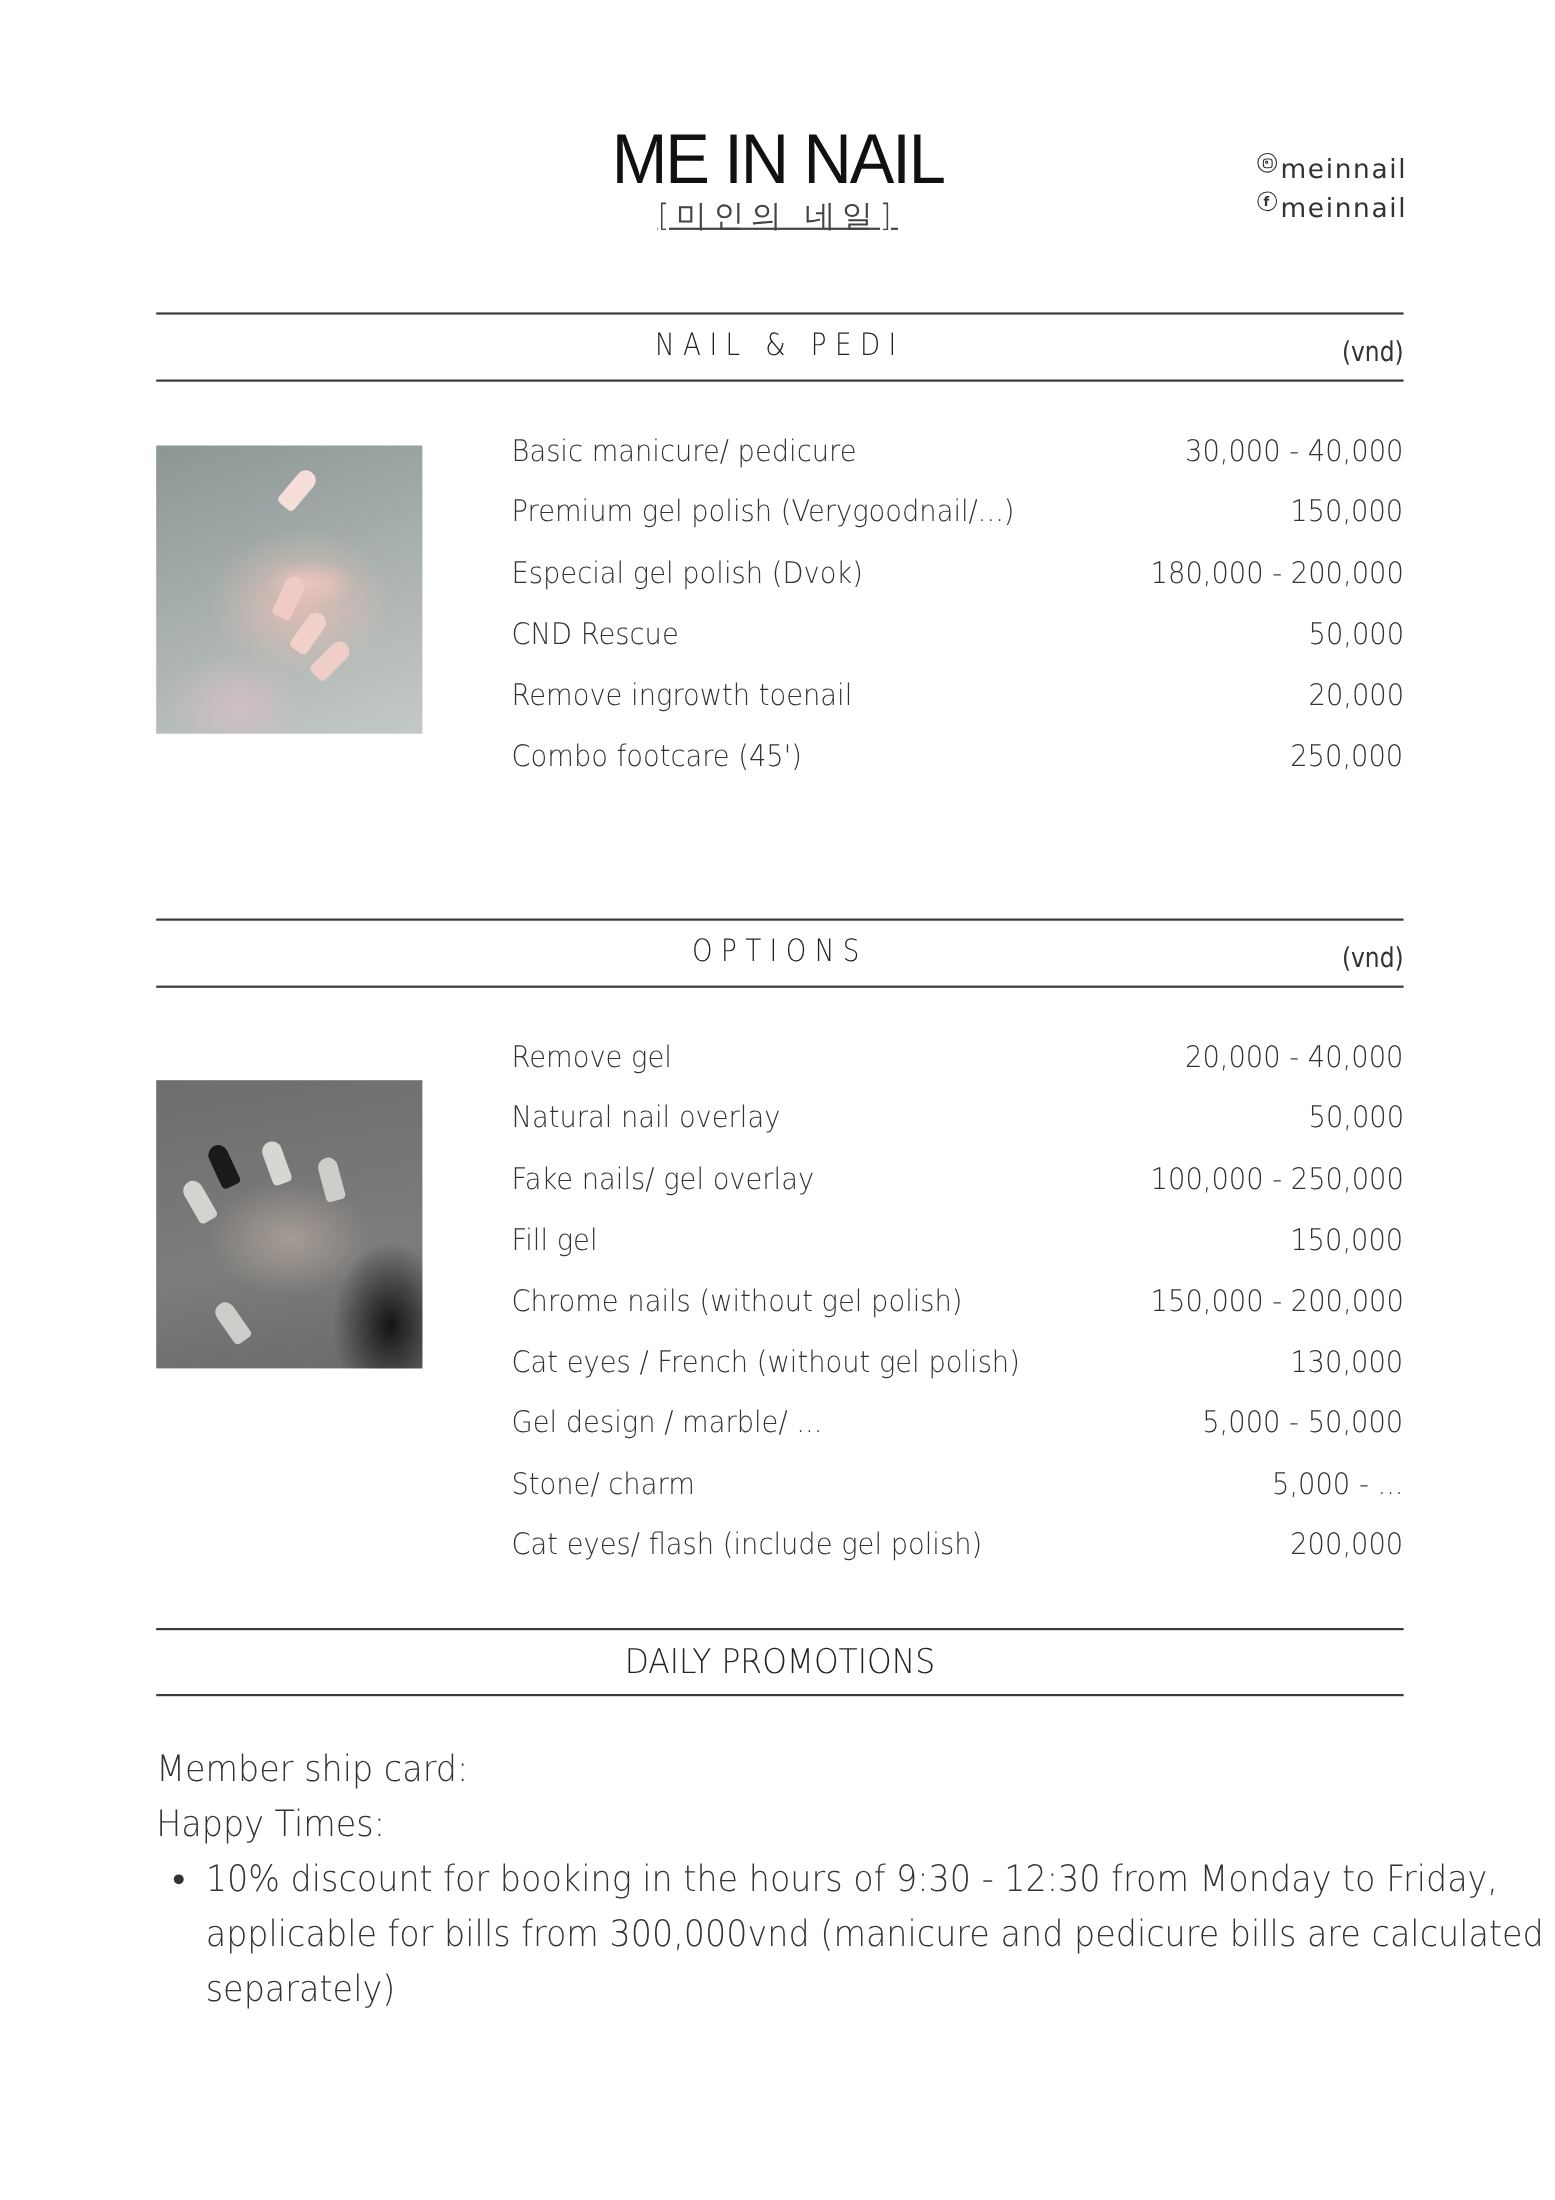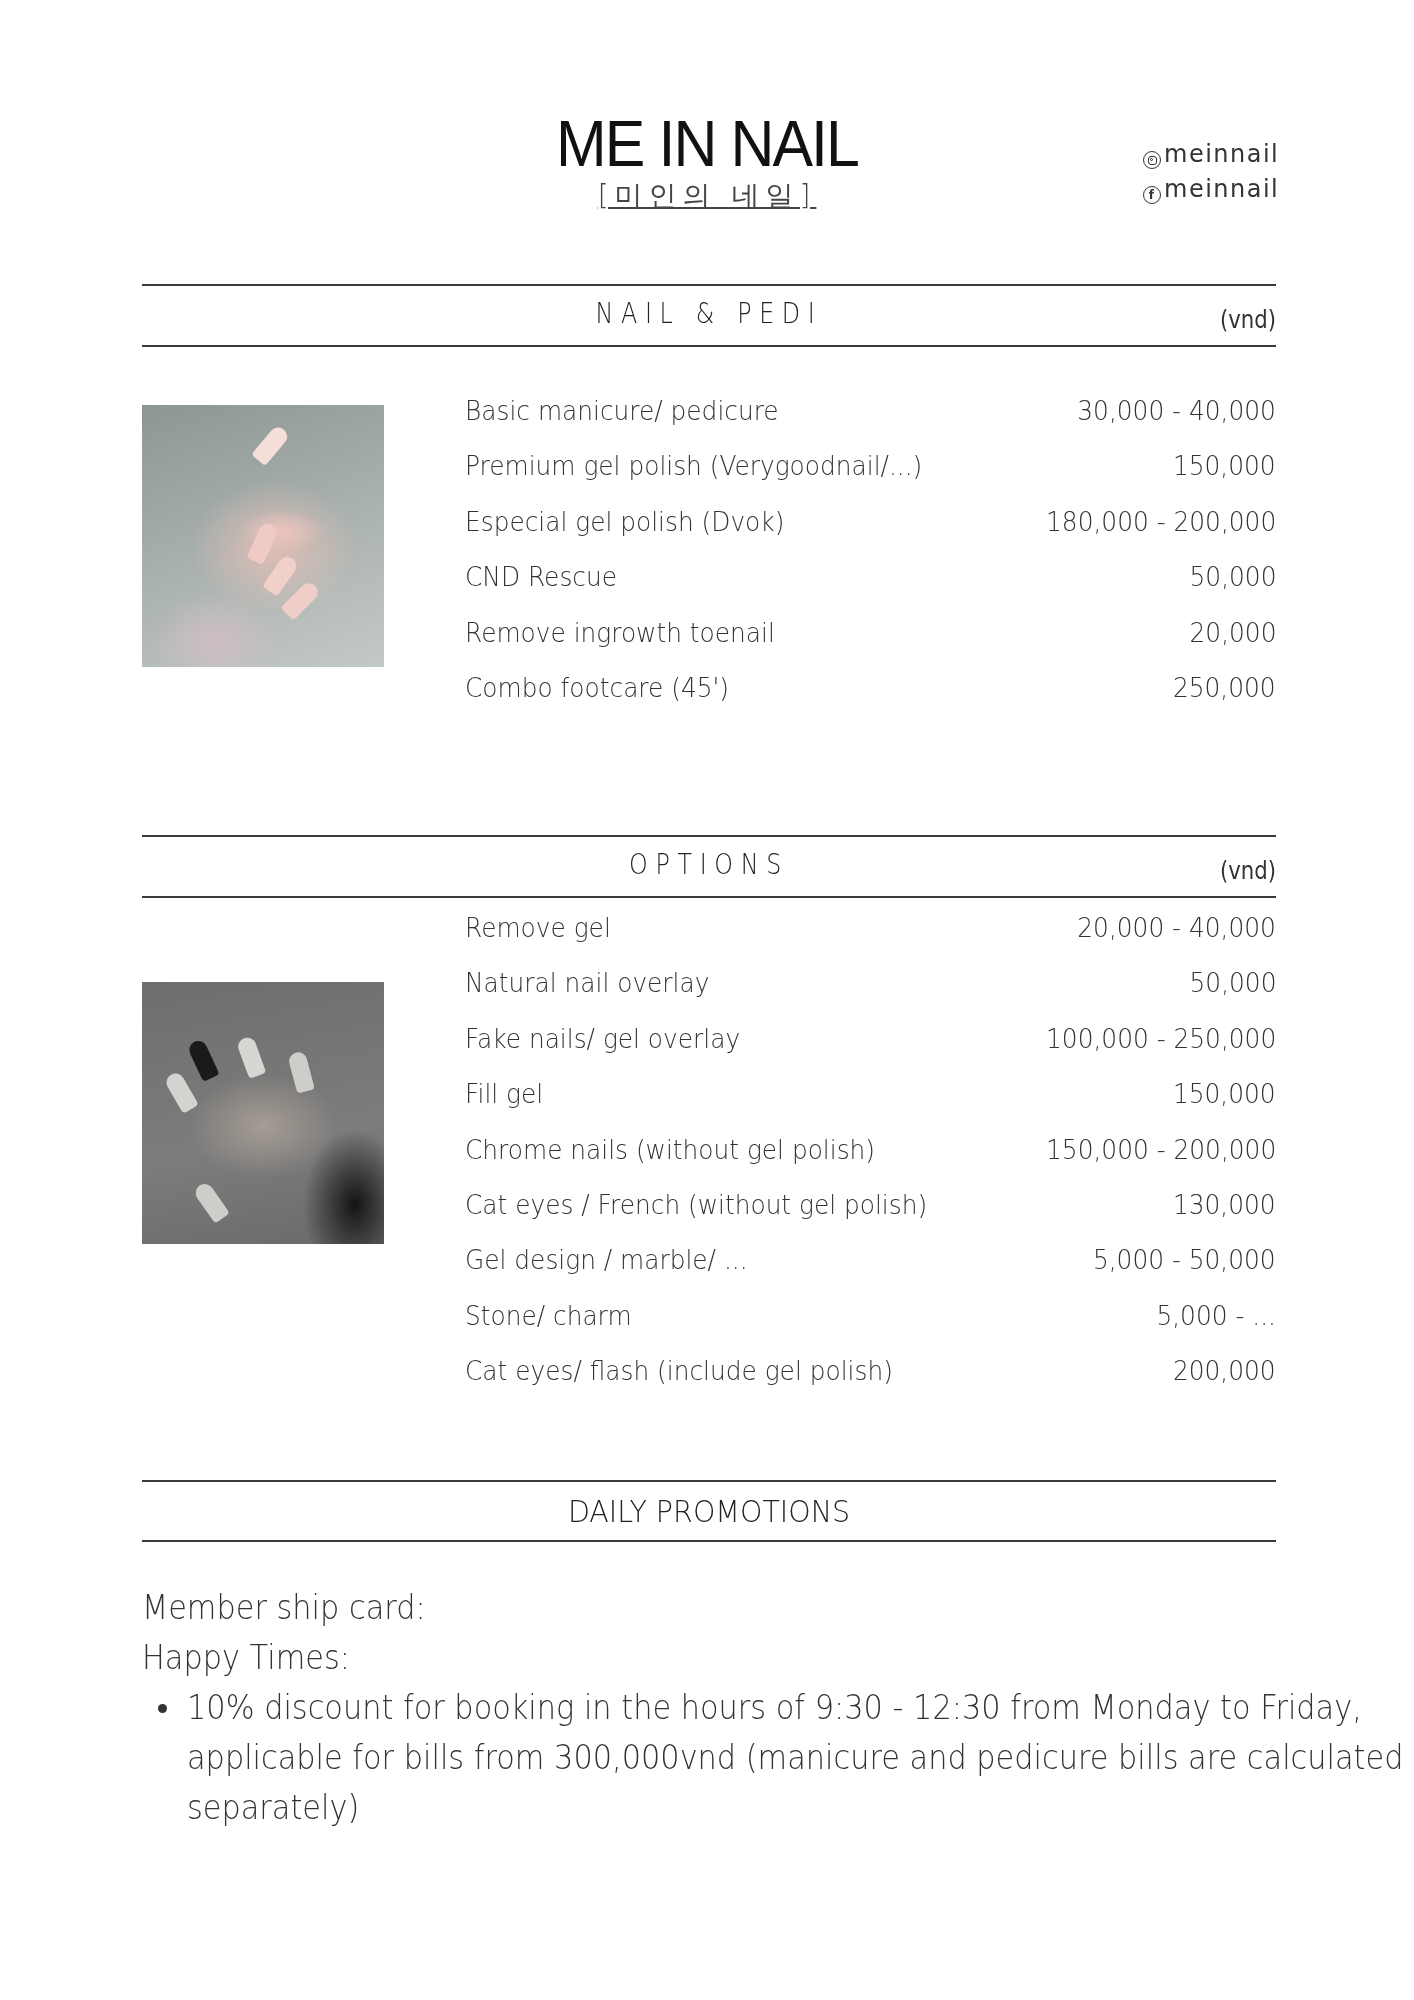--- a/index.html
+++ b/index.html
@@ -14,21 +14,21 @@
       transform: scaleX(0.95);
     }
     .subtitle {
       position: absolute; left: 0; width: 1414px; top: 178px; text-align: center;
       font-family: "DejaVu Sans", sans-serif; font-size: 28px; line-height: 36px;
       color: #444444; letter-spacing: 6px; font-weight: 300; text-decoration: underline;
     }
     .social {
       position: absolute; left: 1143px; font-size: 24px; line-height: 30px;
       color: #333333; letter-spacing: 1.5px; font-family: "DejaVu Sans", sans-serif;
-      display: flex; align-items: flex-end;
+      display: flex; align-items: flex-start;
     }
     .social .ico {
       width: 18px; height: 18px; border: 1.5px solid #333; border-radius: 50%;
       display: inline-flex; align-items: center; justify-content: center; margin-right: 3px;
       box-sizing: border-box; font-size: 12px; font-weight: bold; line-height: 1;
     }
     .social .ico.ig .inner {
       width: 9px; height: 9px; border: 1.5px solid #333; border-radius: 3px; box-sizing: border-box;
       position: relative;
     }
@@ -148,21 +148,21 @@
 <div class="rule" style="top:896px;"></div>
 
 <div class="photo dark" style="top:982px;">
   <span class="nail" style="left:52px; top:58px; background:#1a1a1a; transform:rotate(-25deg);"></span>
   <span class="nail" style="left:100px; top:55px; background:#d8d6d2; transform:rotate(-20deg);"></span>
   <span class="nail" style="left:150px; top:70px; background:#cfcdc9; transform:rotate(-15deg);"></span>
   <span class="nail" style="left:30px; top:90px; background:#d5d3cf; transform:rotate(-30deg);"></span>
   <span class="nail" style="left:60px; top:200px; background:#cfcdc9; transform:rotate(-35deg);"></span>
 </div>
 
-<div class="list" style="top:912px;">
+<div class="list" style="top:946px;">
   <div class="row">
     <span class="name">Remove gel</span>
     <span class="price">20,000 - 40,000</span>
   </div>
   <div class="row">
     <span class="name">Natural nail overlay</span>
     <span class="price">50,000</span>
   </div>
   <div class="row">
     <span class="name">Fake nails/ gel overlay</span>

